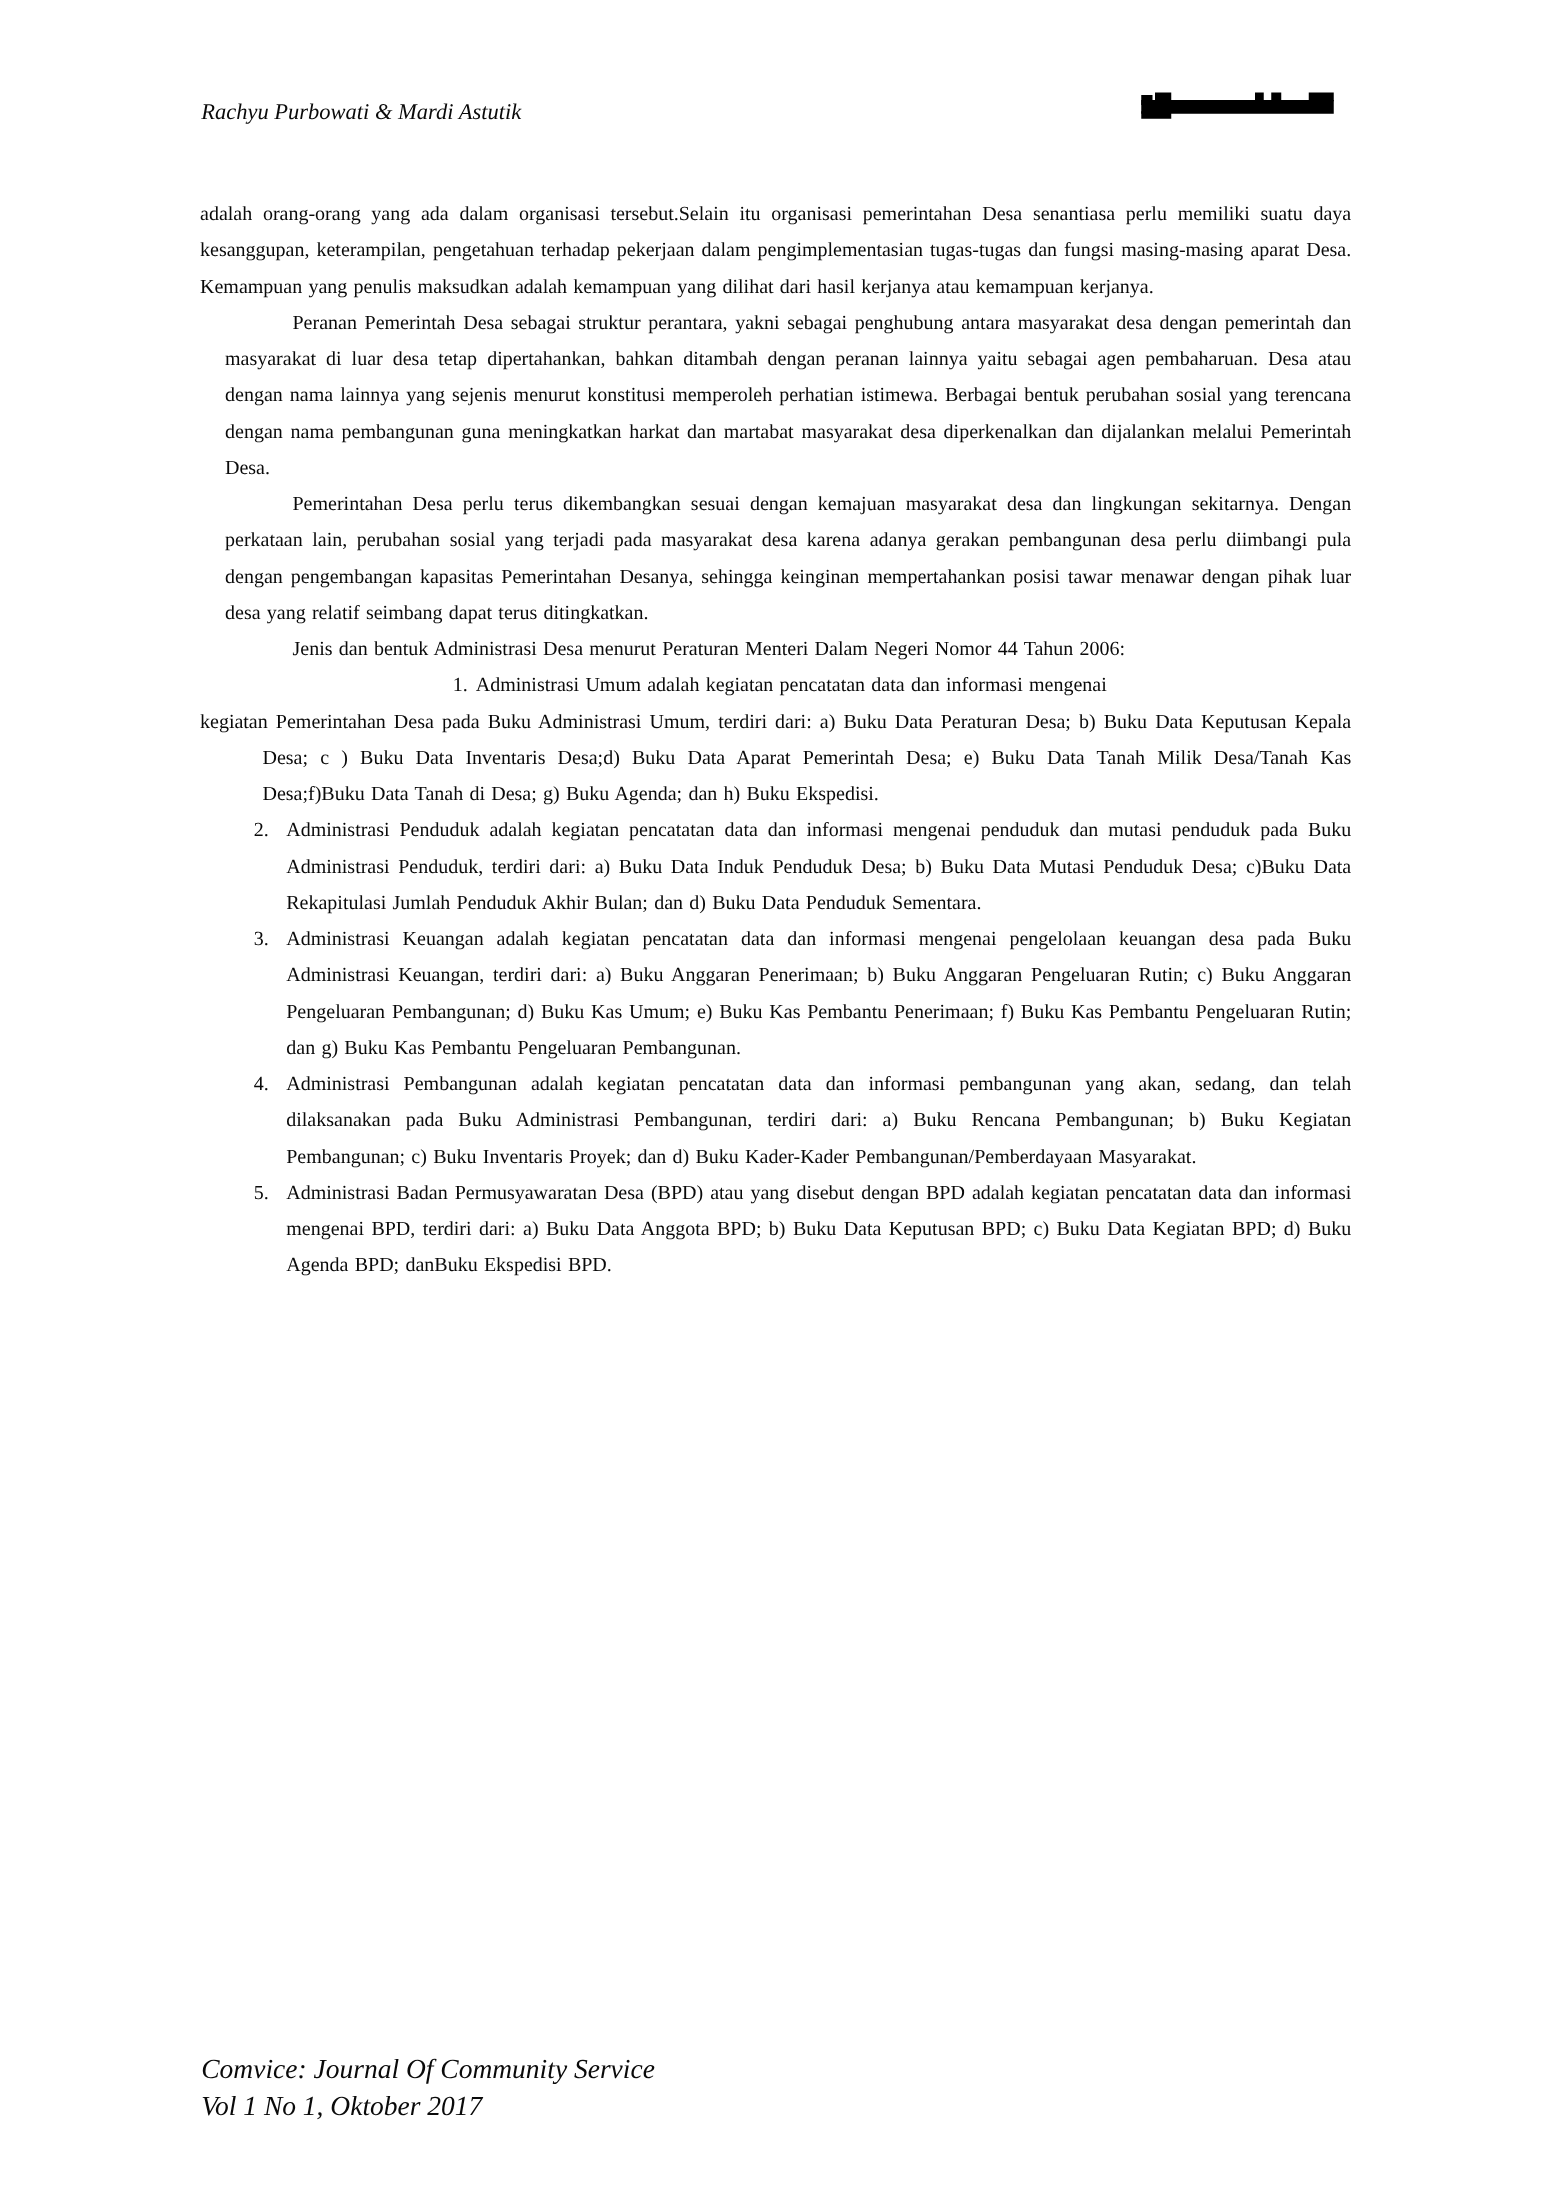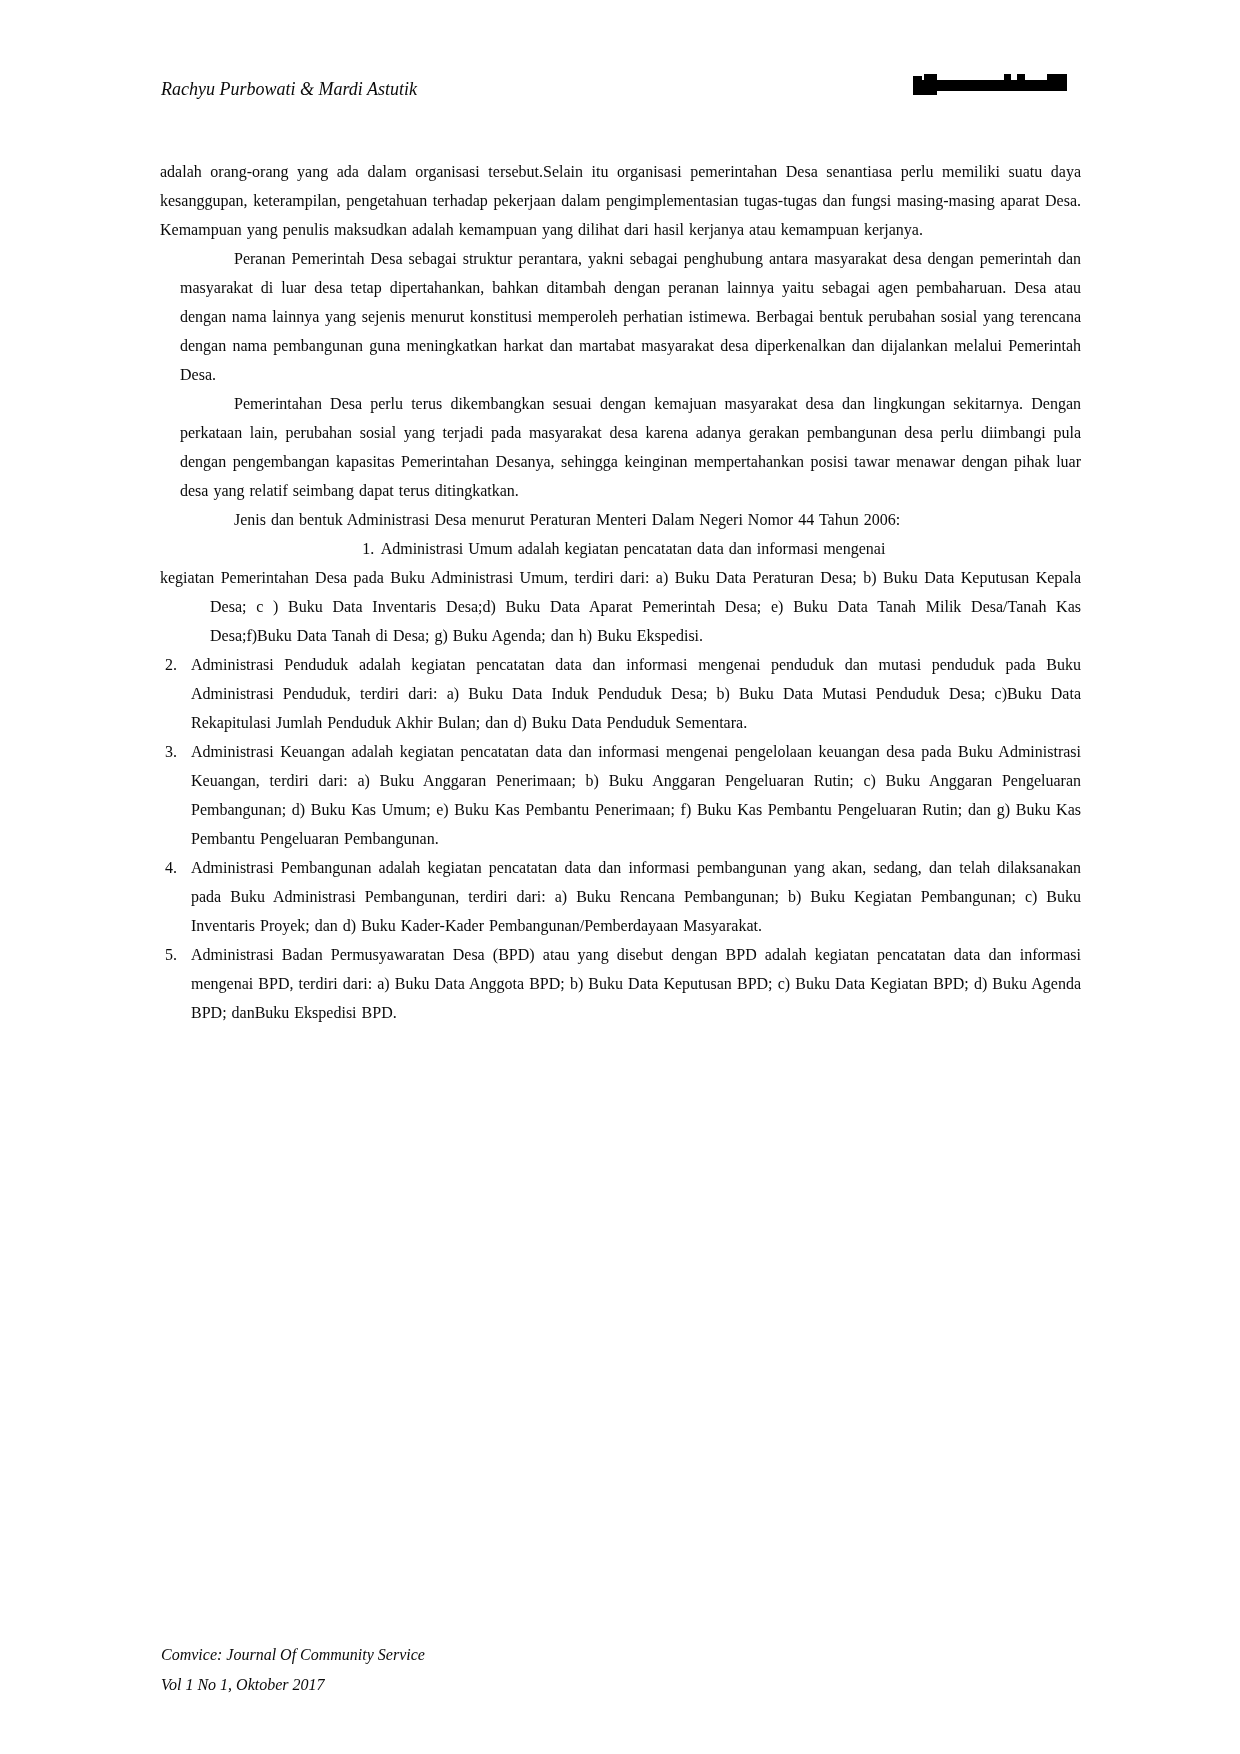--- a/index.html
+++ b/index.html
@@ -55,36 +55,37 @@
   }
   .li1-body {
     padding-left: 50px;
     text-indent: -50px;
   }
 
   
   .li {
     padding-left: 31px;
     text-indent: -31px;
+    margin-left: 38px;
   }
   .li .num {
     display: inline-block;
     width: 31px;
     text-indent: 0;
     padding-left: 5px;
     box-sizing: border-box;
   }
 
   
   .footer {
     position: absolute;
     left: 161px;
     top: 1640px;
     font-style: italic;
-    font-size: 16px;
+    font-size: 22px;
     line-height: 30px;
     font-family: Liberation Serif, serif;
   }
 </style>
 </head>
 <body>
 
 <div>
 
   <div>

